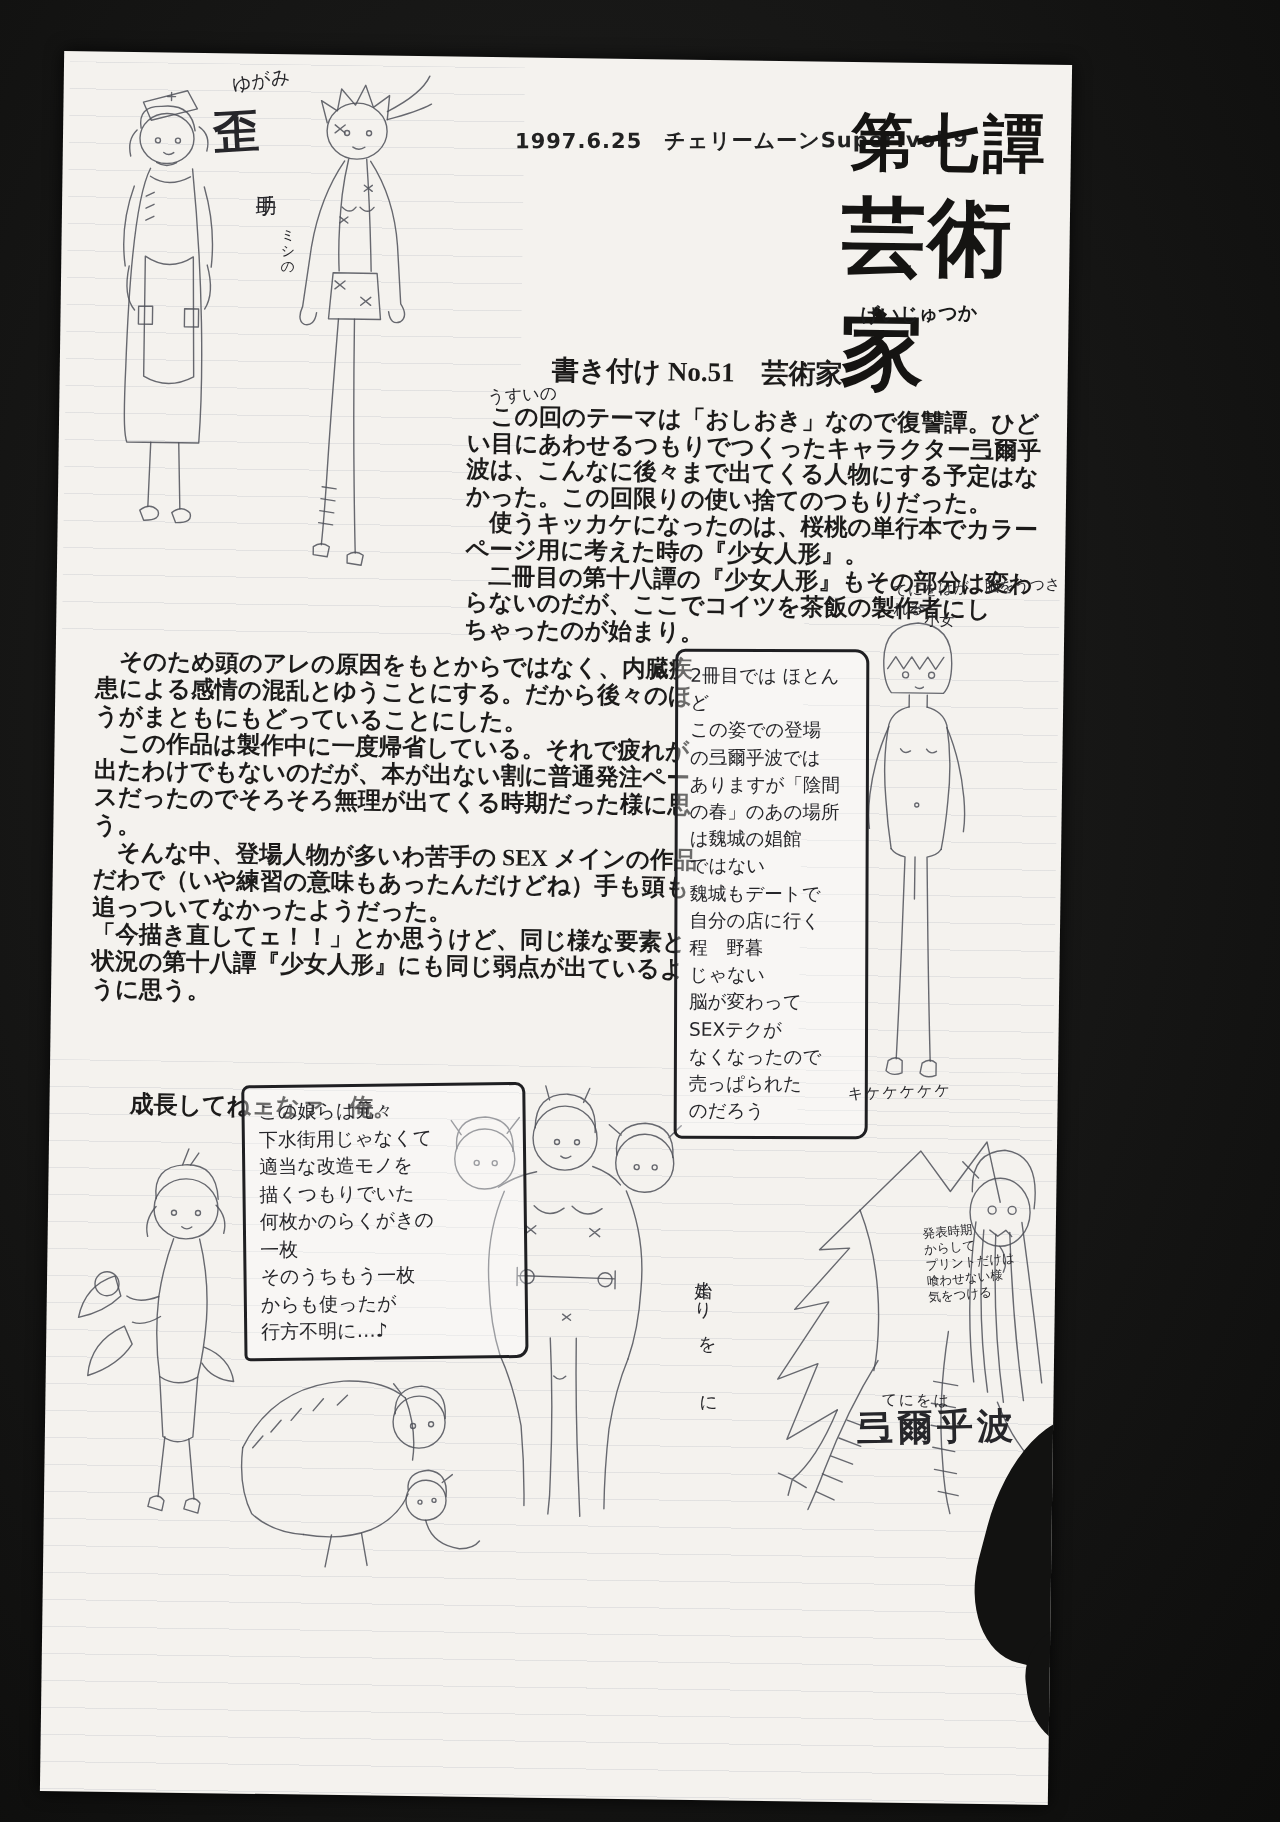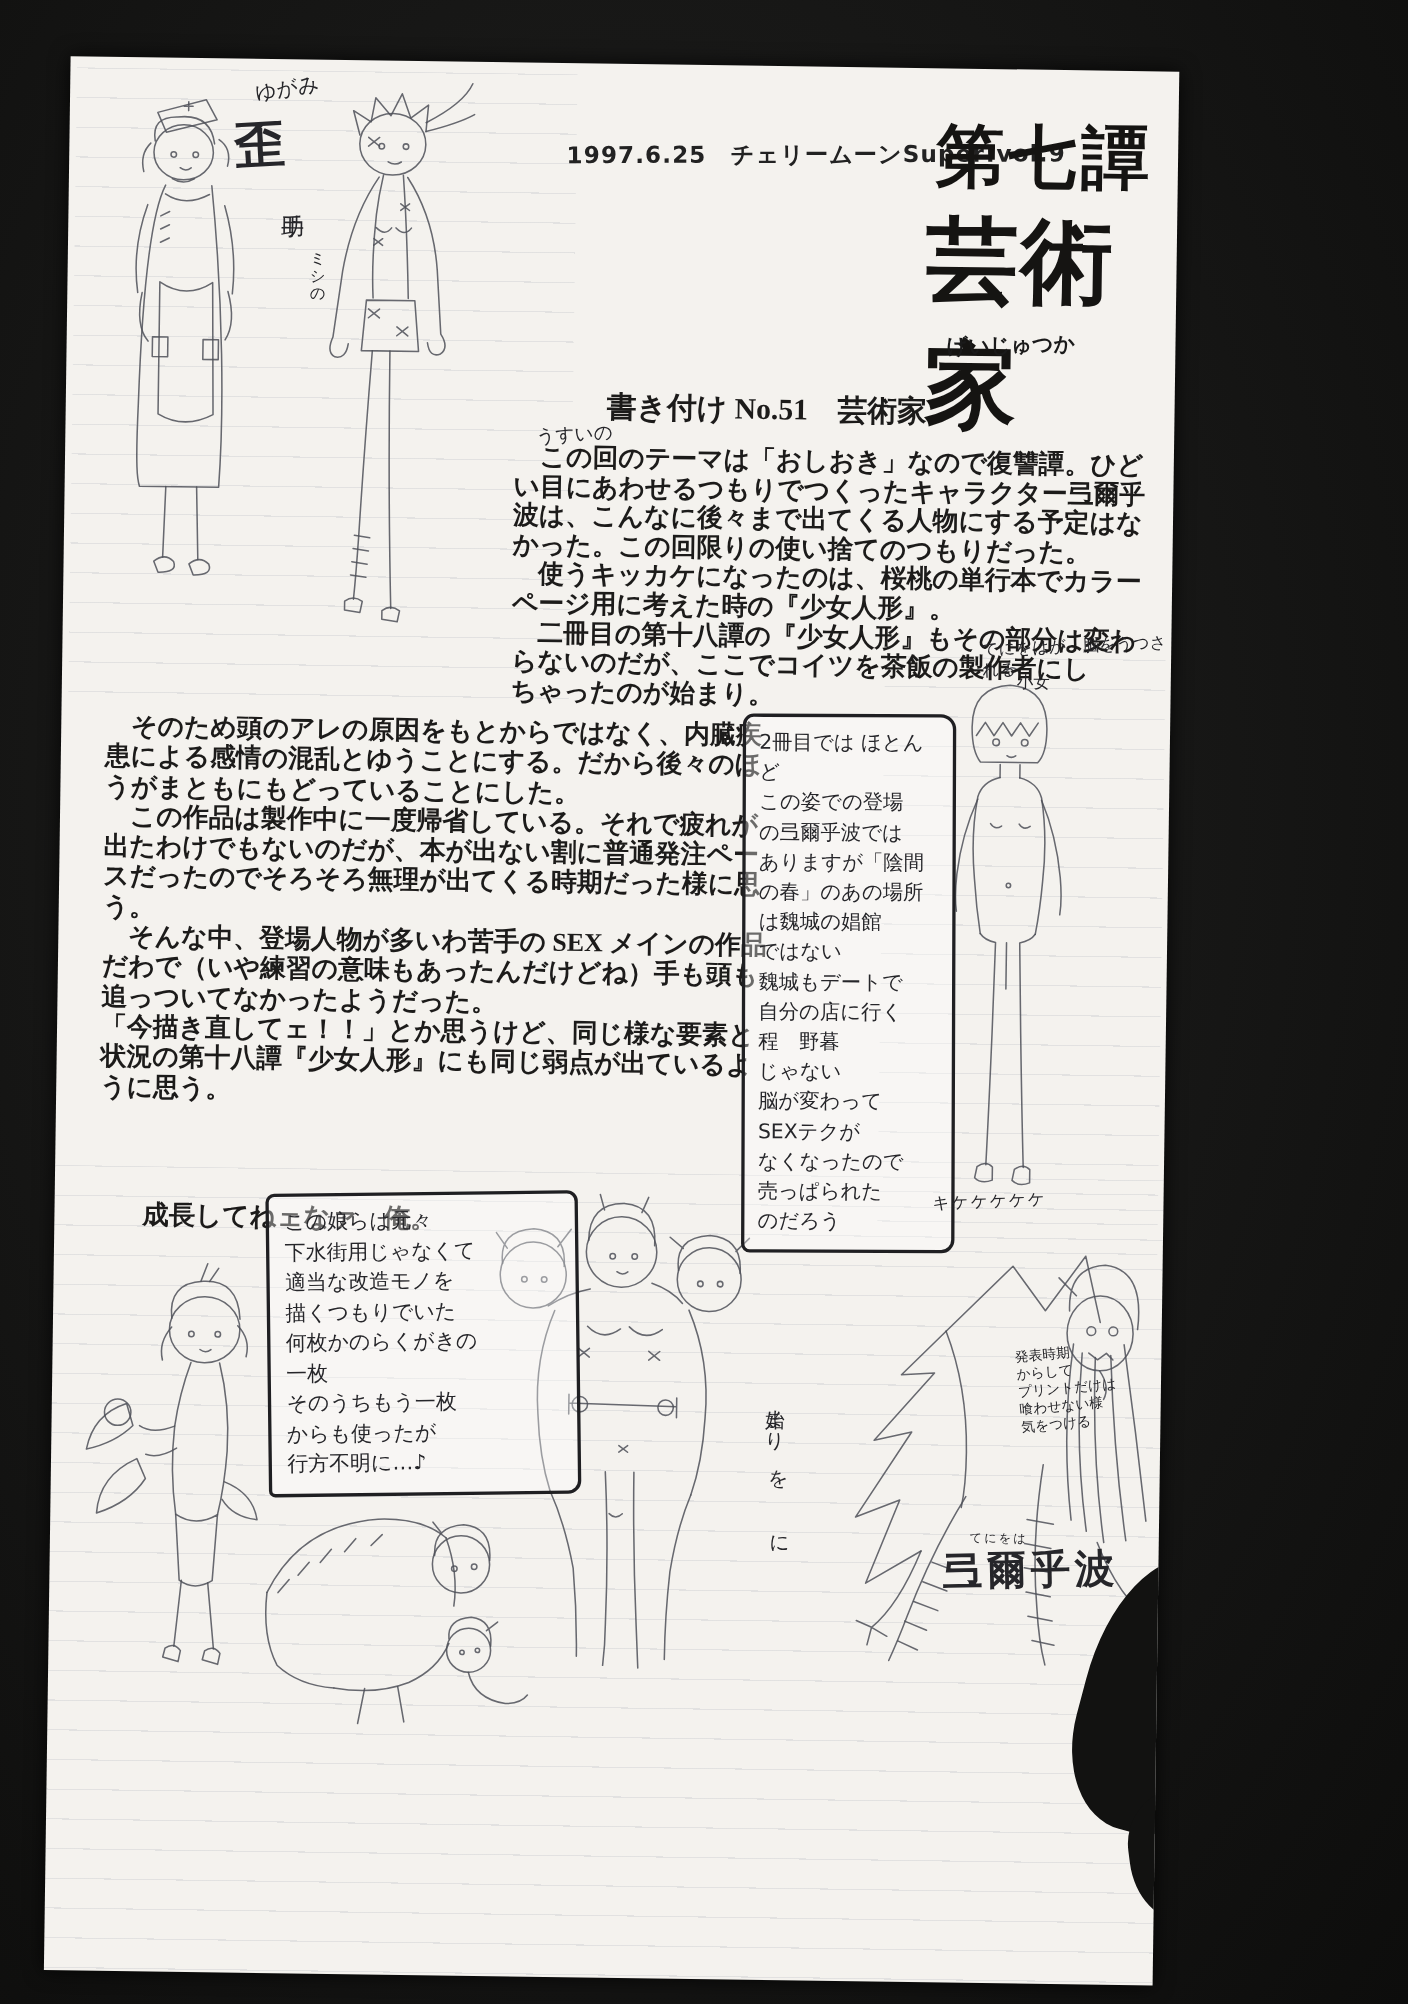--- a/index.html
+++ b/index.html
@@ -50,21 +50,21 @@
   #note-mishino{left:218px;top:166px;font-size:14px;}
   #note-usuino{left:428px;top:326px;font-size:17px;transform:rotate(-4deg);}
   #note-tenioha{left:836px;top:514px;font-size:15px;transform:rotate(-3deg);width:180px;}
   #note-shoujo{left:868px;top:548px;font-size:15px;}
   #note-kekeke{left:798px;top:1020px;font-size:15px;transform:rotate(-3deg);letter-spacing:2px;}
   #note-hajimari{left:645px;top:1208px;font-size:18px;line-height:1.25;}
   #note-wo{left:652px;top:1272px;font-size:18px;}
   #note-ni{left:654px;top:1330px;font-size:18px;}
   #note-release{left:878px;top:1158px;font-size:12.5px;line-height:16px;transform:rotate(-6deg);}
   #signature{left:812px;top:1340px;font-size:36px;font-weight:bold;letter-spacing:4px;transform:rotate(-2deg);}
-  #signature-furigana{left:836px;top:1328px;font-size:11px;letter-spacing:2px;}
+  #signature-furigana{left:836px;top:1328px;font-size:15px;letter-spacing:2px;}
 
   
   .handbox{
     border:3px solid #1f1f22;background:rgba(255,255,255,.35);
     font-family:"DejaVu Sans",sans-serif;color:#26262a;white-space:pre-line;
   }
   #right-box{left:622px;top:588px;width:168px;height:468px;padding:10px 8px 6px 12px;
              font-size:18.5px;line-height:27.2px;border-radius:10px 14px 12px 8px;transform:rotate(-0.6deg);}
   #bottomleft-box{left:195px;top:1028px;width:256px;height:254px;padding:10px 8px 6px 14px;
              font-size:19px;line-height:27.5px;border-radius:8px 10px 12px 6px;transform:rotate(-1.5deg);}

